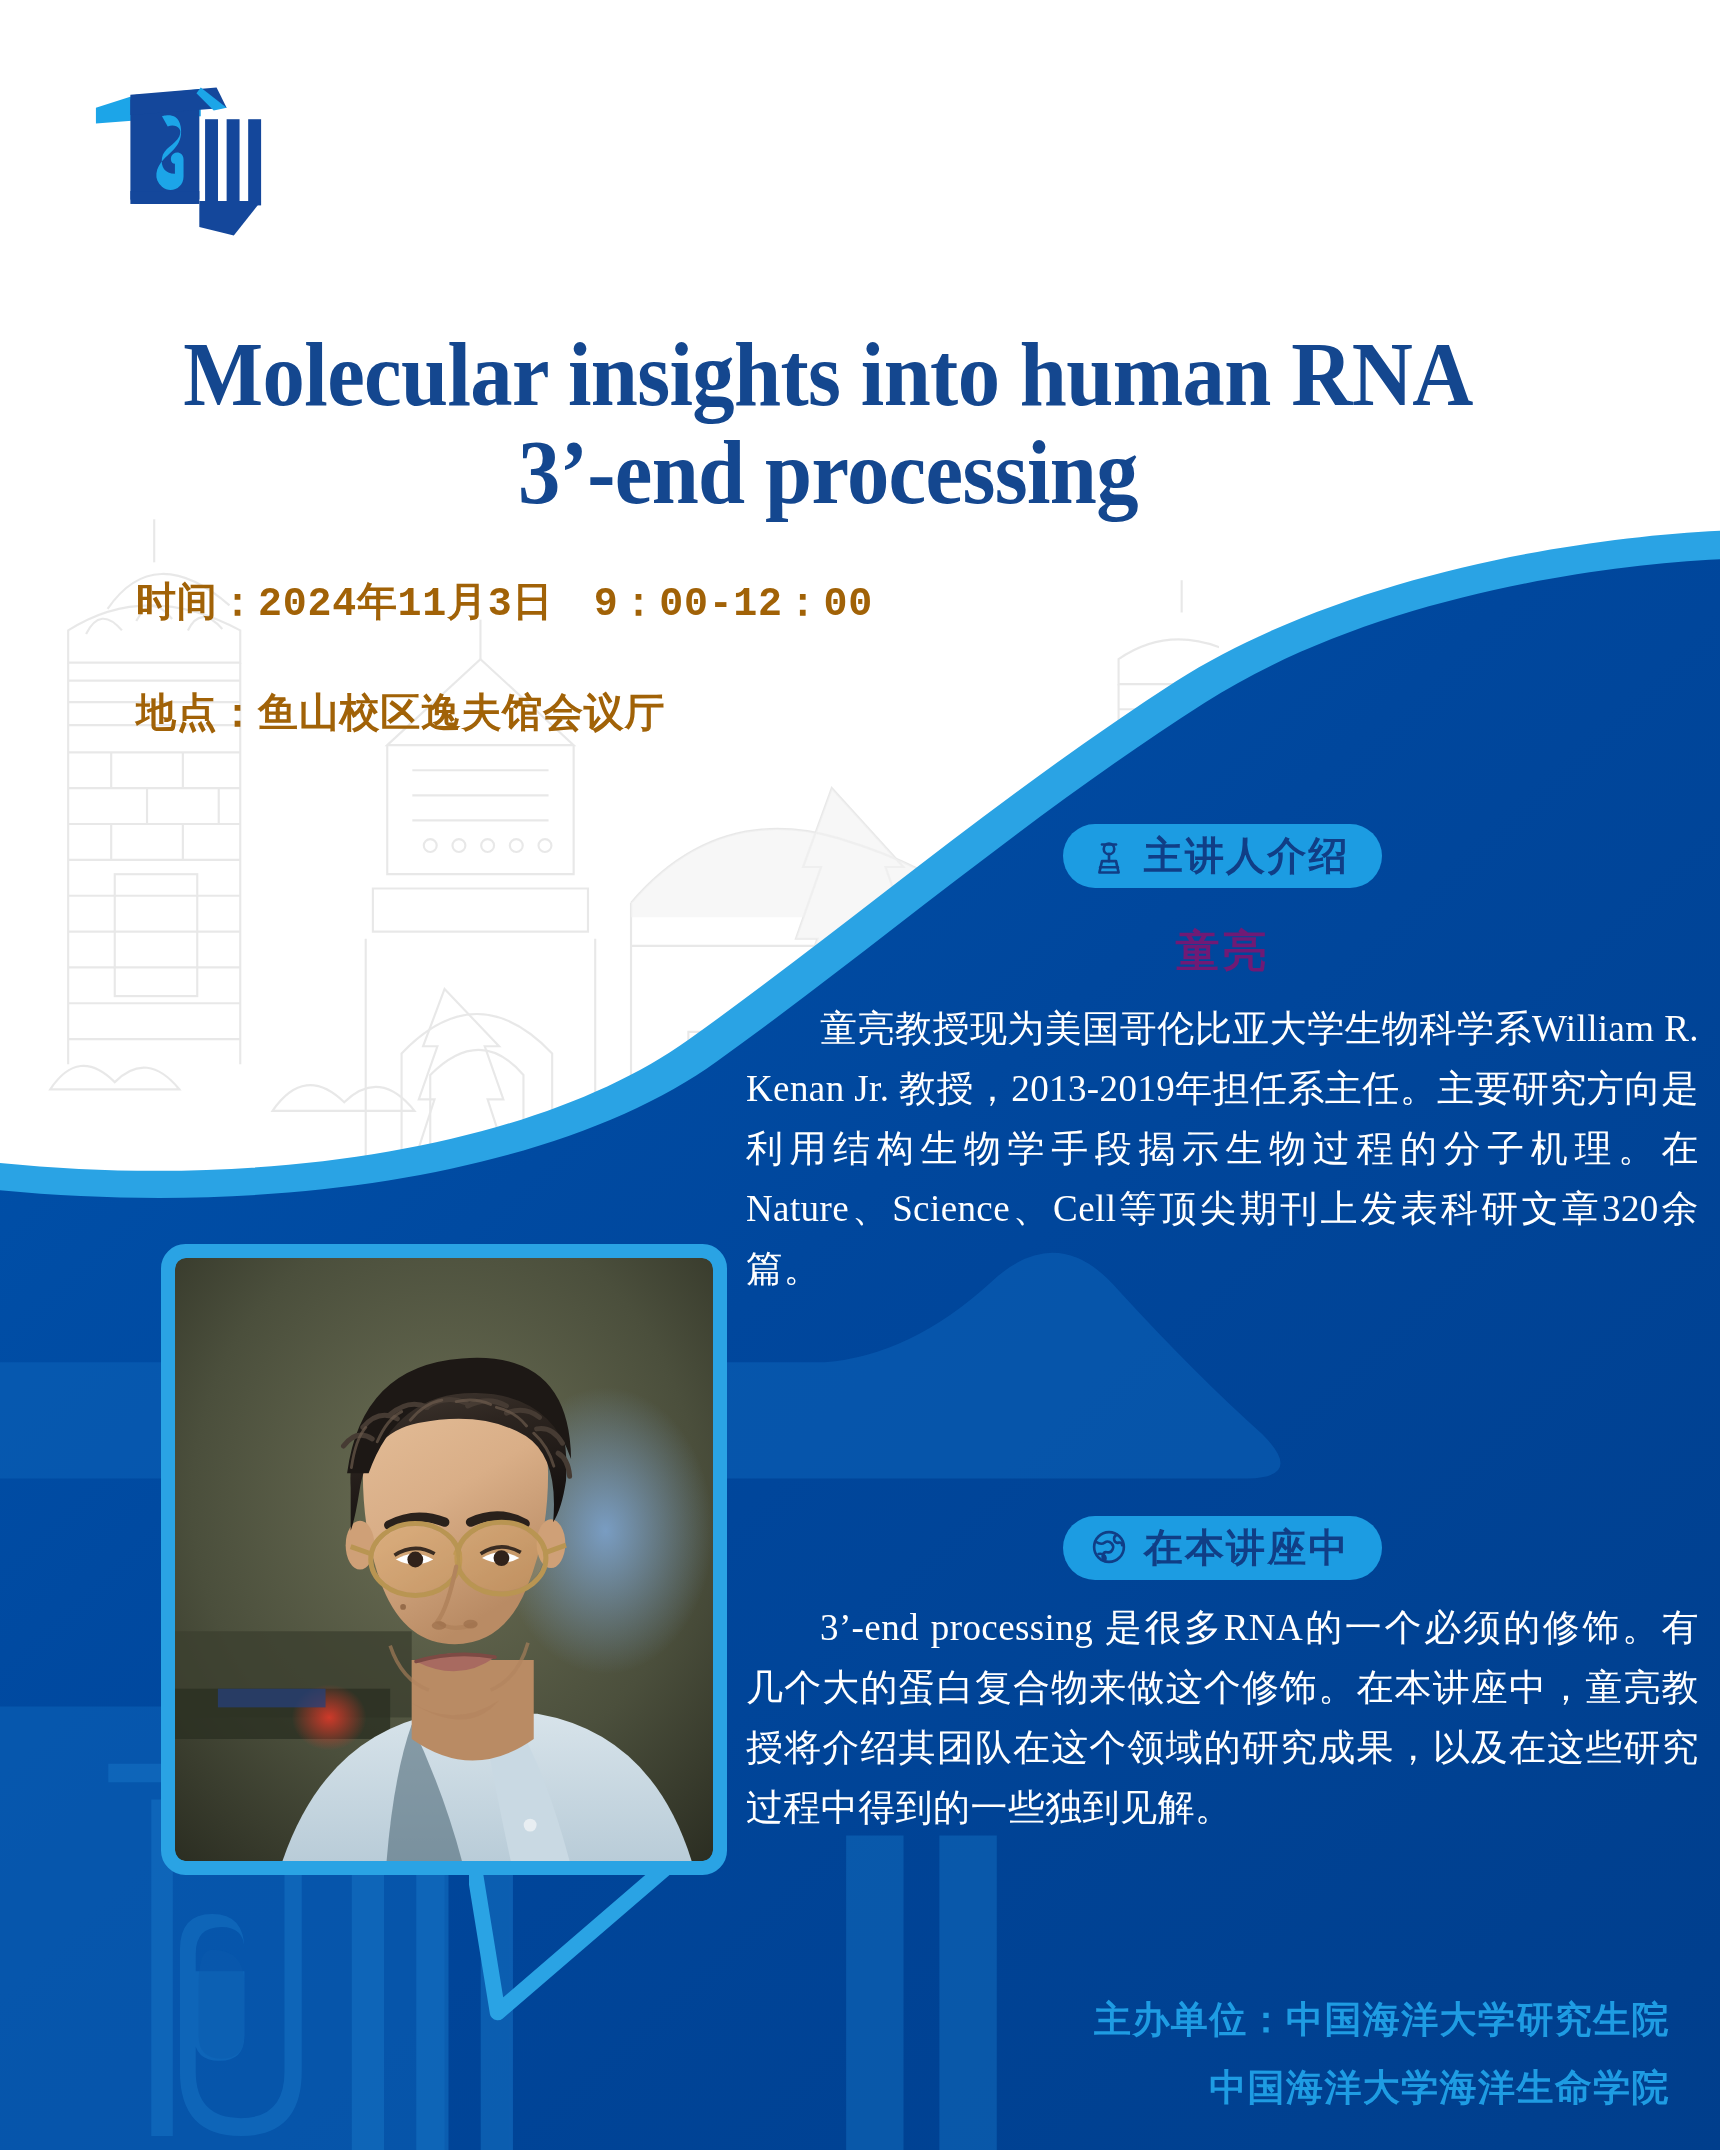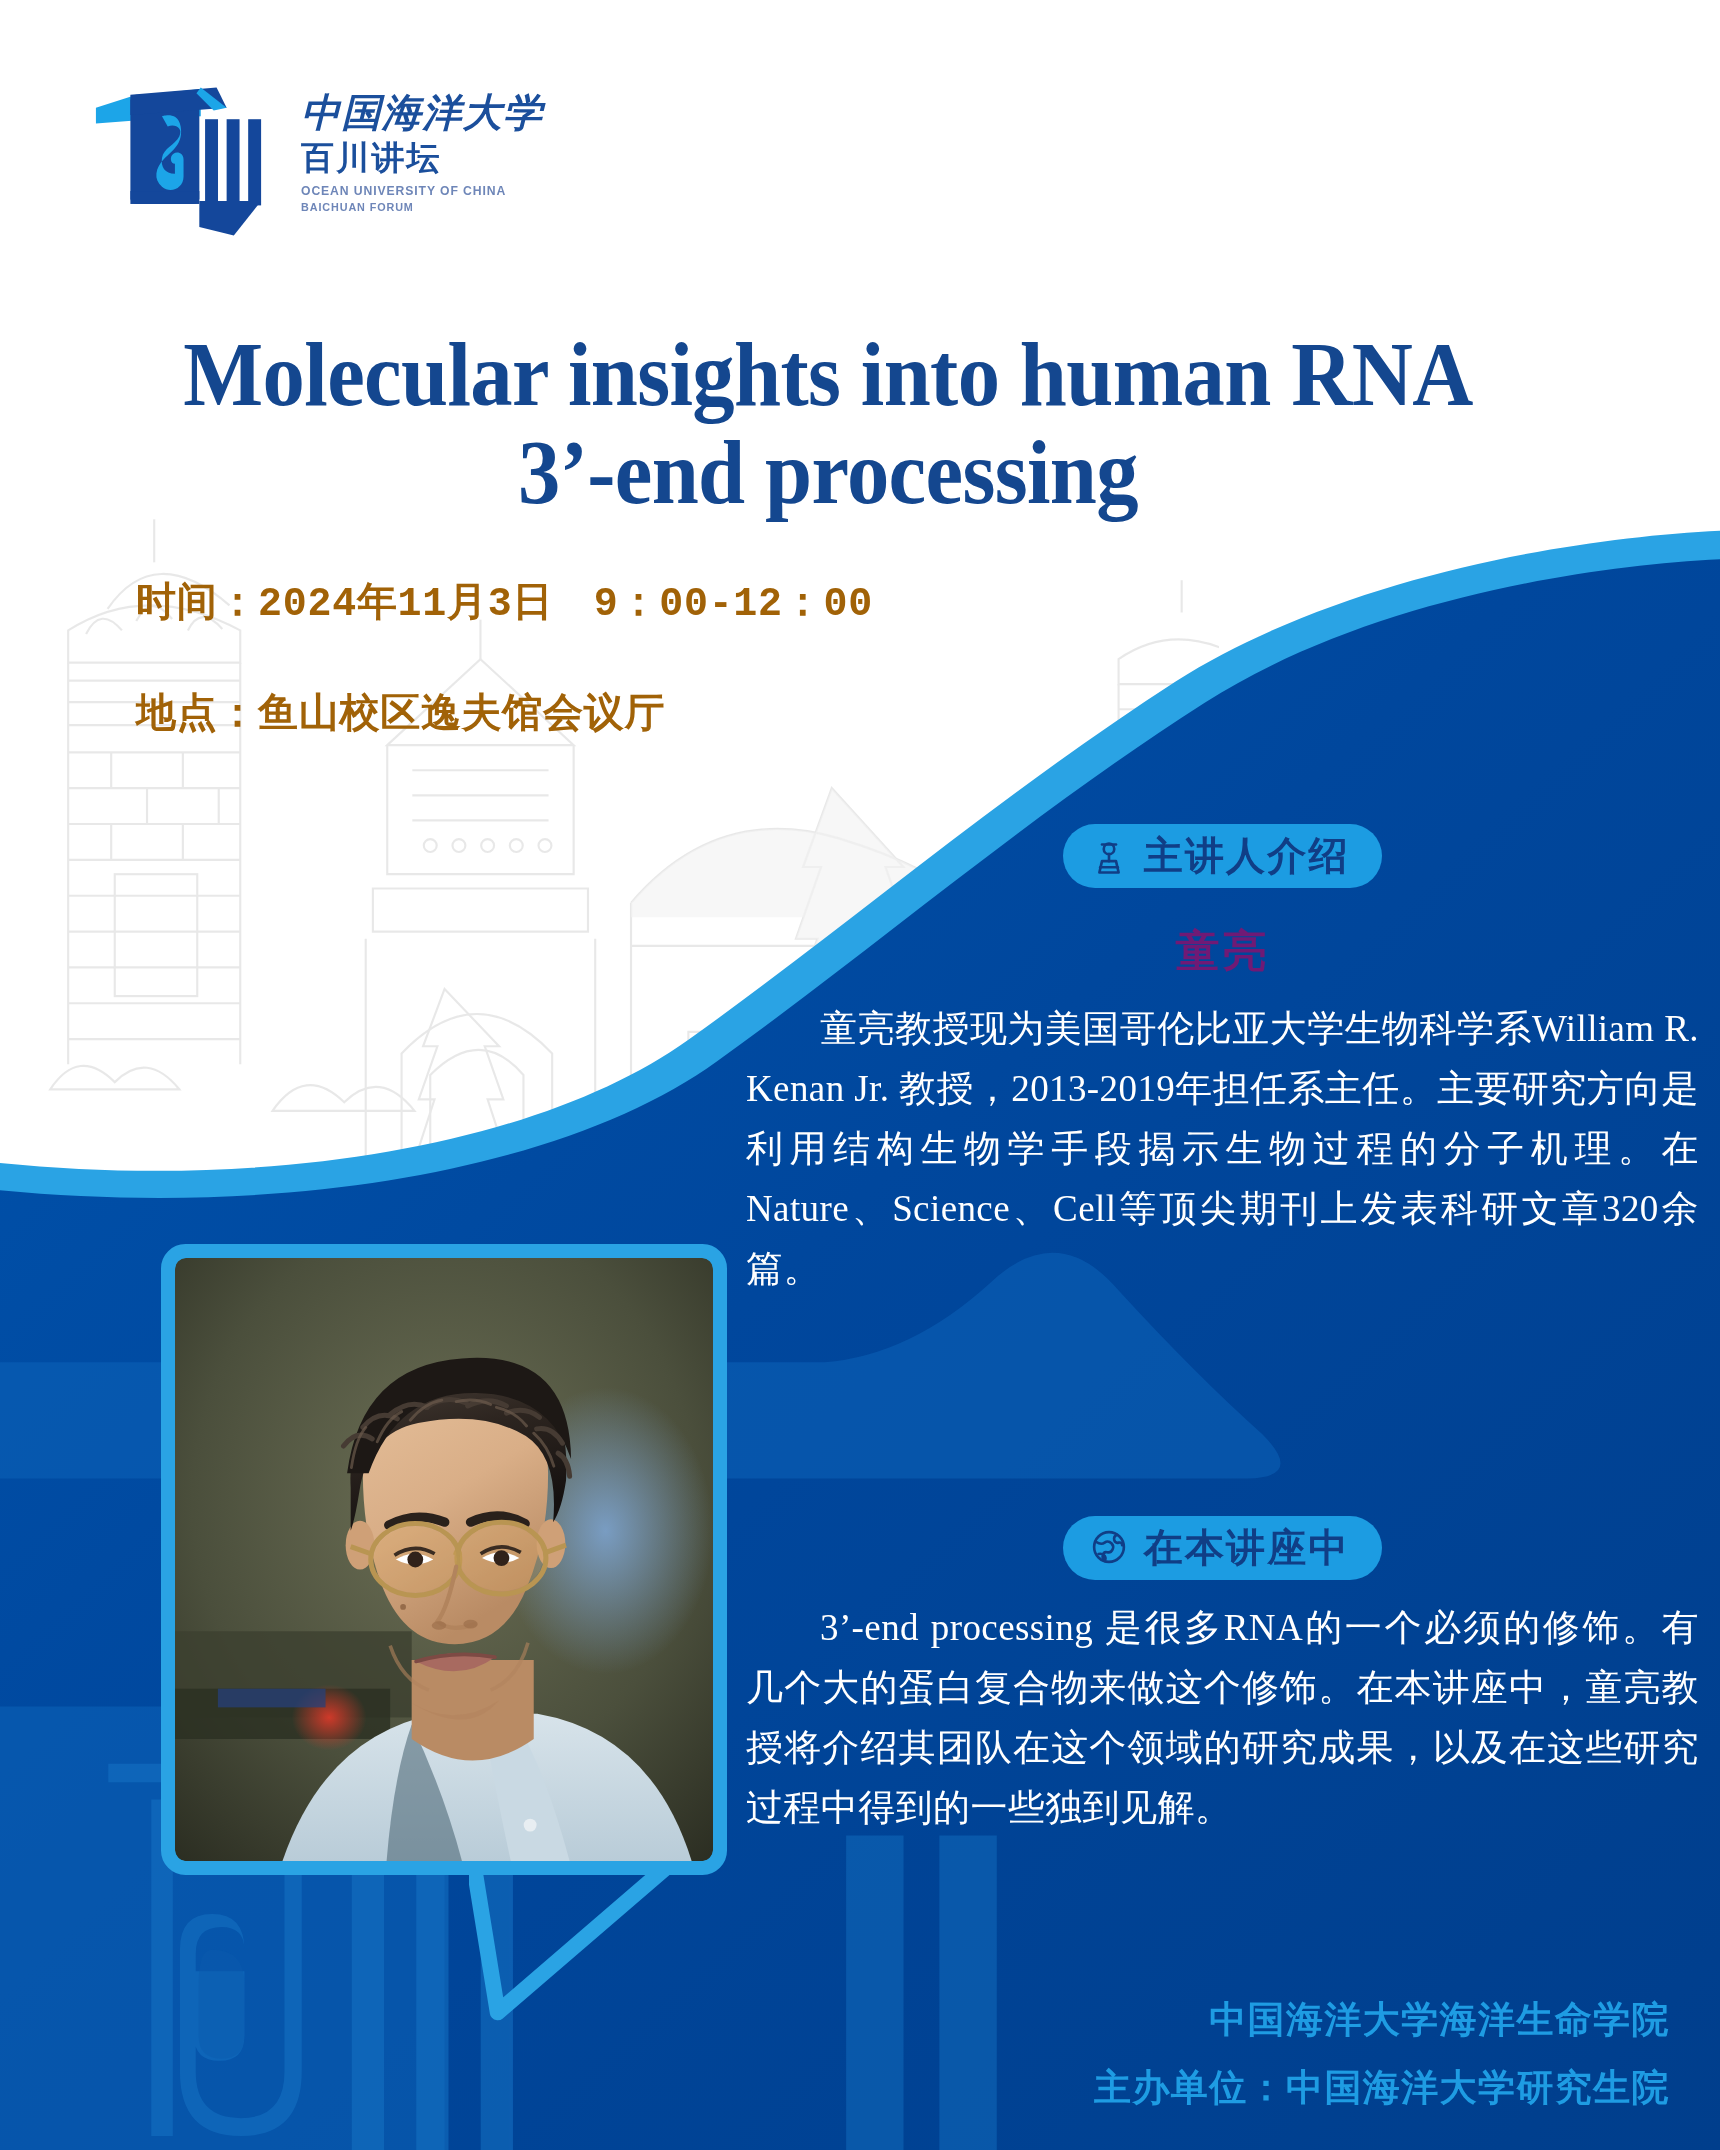--- a/index.html
+++ b/index.html
@@ -267,26 +267,20 @@
                C86 124 84 140 96 150 C108 160 126 152 126 136 L126 112
                C126 104 118 100 112 104 C106 108 108 118 114 118 L114 132
                C100 132 94 122 96 110 C98 96 114 92 120 80 C126 68 114 62 104 66 Z" fill="#1CA5E8"></path>
 
       <rect x="156" y="56" width="18" height="120" fill="#14479B"></rect>
       <rect x="186" y="56" width="18" height="120" fill="#14479B"></rect>
       <rect x="216" y="56" width="18" height="120" fill="#14479B"></rect>
       <path d="M148 170 L234 170 L196 218 L148 206 Z" fill="#14479B"></path>
       <rect x="52" y="156" width="96" height="18" fill="#14479B"></rect>
     </svg>
-    <div class="logo-text">
-      <div class="logo-cn1">中国海洋大学</div>
-      <div class="logo-cn2">百川讲坛</div>
-      <div class="logo-en1">OCEAN UNIVERSITY OF CHINA</div>
-      <div class="logo-en2">BAICHUAN FORUM</div>
-    </div>
   </div>
 
   <div class="title">
     <div>Molecular insights into human RNA</div>
     <div>3’-end processing</div>
   </div>
 
   <div class="meta">
     <div class="meta-line">时间：2024年11月3日　9：00-12：00</div>
     <div class="meta-line second">地点：鱼山校区逸夫馆会议厅</div>
@@ -427,18 +421,18 @@
 
           <path d="M330 620 q60 36 122 -4 q-44 52 -122 4z" fill="#b07f58" opacity=".35"></path>
 
           <circle cx="318" cy="486" r="4" fill="#8a6040" opacity=".8"></circle>
         </svg>
       </div>
     </div>
   </div>
 
   <div class="footer">
+    <div>主办单位：中国海洋大学研究生院</div>
     <div>中国海洋大学海洋生命学院</div>
-    <div>主办单位：中国海洋大学研究生院</div>
   </div>
 
 </div>
 
 
 </body></html>

